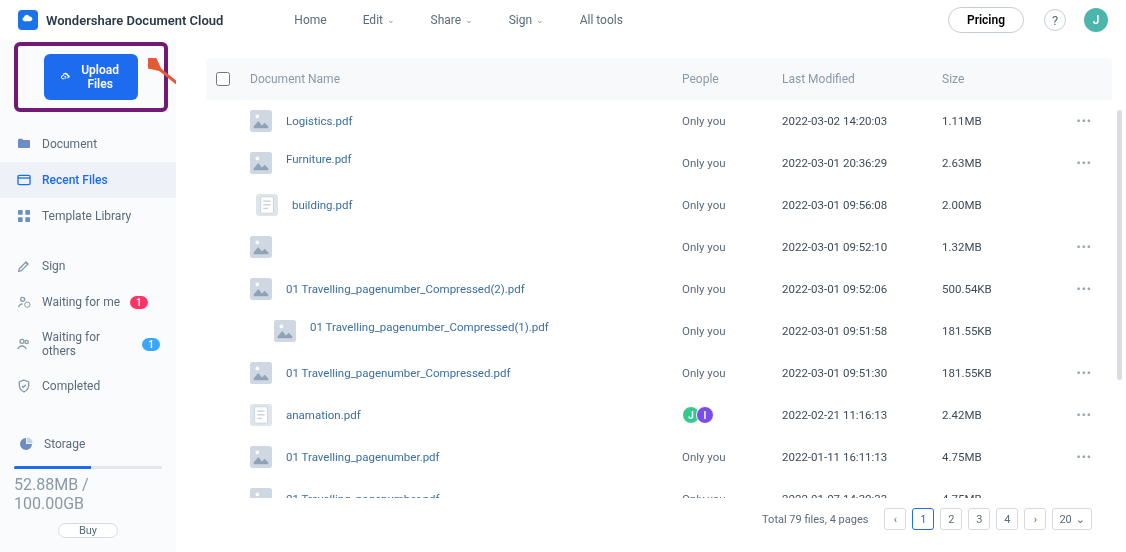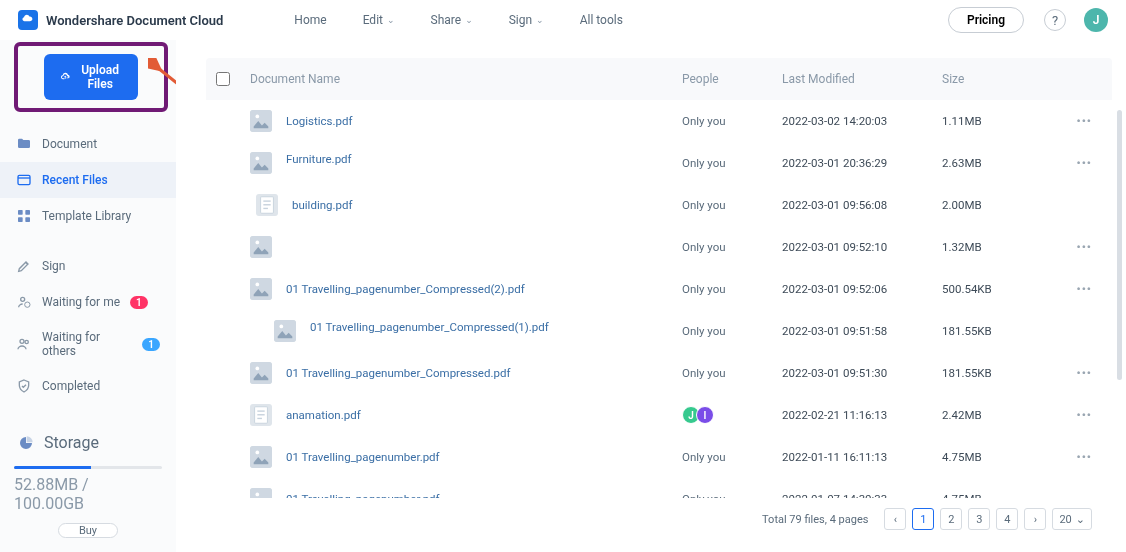--- a/index.html
+++ b/index.html
@@ -29,21 +29,21 @@
 .side-list { display:flex; flex-direction:column; }
 .side-item { display:flex; align-items:center; gap:10px; padding:10px 16px; color:#5a6b7b; cursor:pointer; font-size:12px; }
 .side-item.active { background:#eef2f8; color:#1d6cf0; font-weight:500; border-radius:0; }
 .side-icon { width:16px; height:16px; display:flex; align-items:center; justify-content:center; }
 .side-icon svg { width:16px; height:16px; }
 .side-sep { height:14px; }
 .badge-red { background:#f36; color:#fff; border-radius:8px; font-size:10px; padding:1px 6px; font-weight:600; }
 .badge-blue { background:#3aa6ff; color:#fff; border-radius:8px; font-size:10px; padding:1px 6px; font-weight:600; }
 
 .side-bottom { margin-top:auto; padding: 0 14px 14px 14px; }
-.storage-row { display:flex; align-items:center; gap:10px; padding:10px 4px; color:#5a6b7b; font-size:16px; }
+.storage-row { display:flex; align-items:center; gap:10px; padding:10px 4px; color:#5a6b7b; font-size:12px; }
 .storage-row svg { width:16px; height:16px; }
 .storage-bar { height:3px; background:#e3e6ea; border-radius:2px; margin:4px 0 6px 0; overflow:hidden; }
 .storage-fill { height:100%; background:#1d6cf0; width:52%; }
 .storage-text { font-size:16px; color:#8a99a8; }
 .buy-btn { margin:10px auto 0 auto; display:block; border:1px solid #d6dbe1; background:#fff; border-radius:14px; padding:0 20px; font-size:11px; color:#5a6b7b; cursor:pointer; }
 
 .main { flex:1; background:#fff; position:relative; padding: 18px 14px 0 30px; overflow:hidden; }
 .table-area { background:#fff; border-radius:4px; }
 .table-header { display:flex; align-items:center; padding:14px 20px 14px 10px; color:#8a99a8; font-size:12px; border-bottom: none; background:#f8f9fb; border-radius:4px 4px 0 0;}
 .col-check { width:34px; display:flex; align-items:center; }

